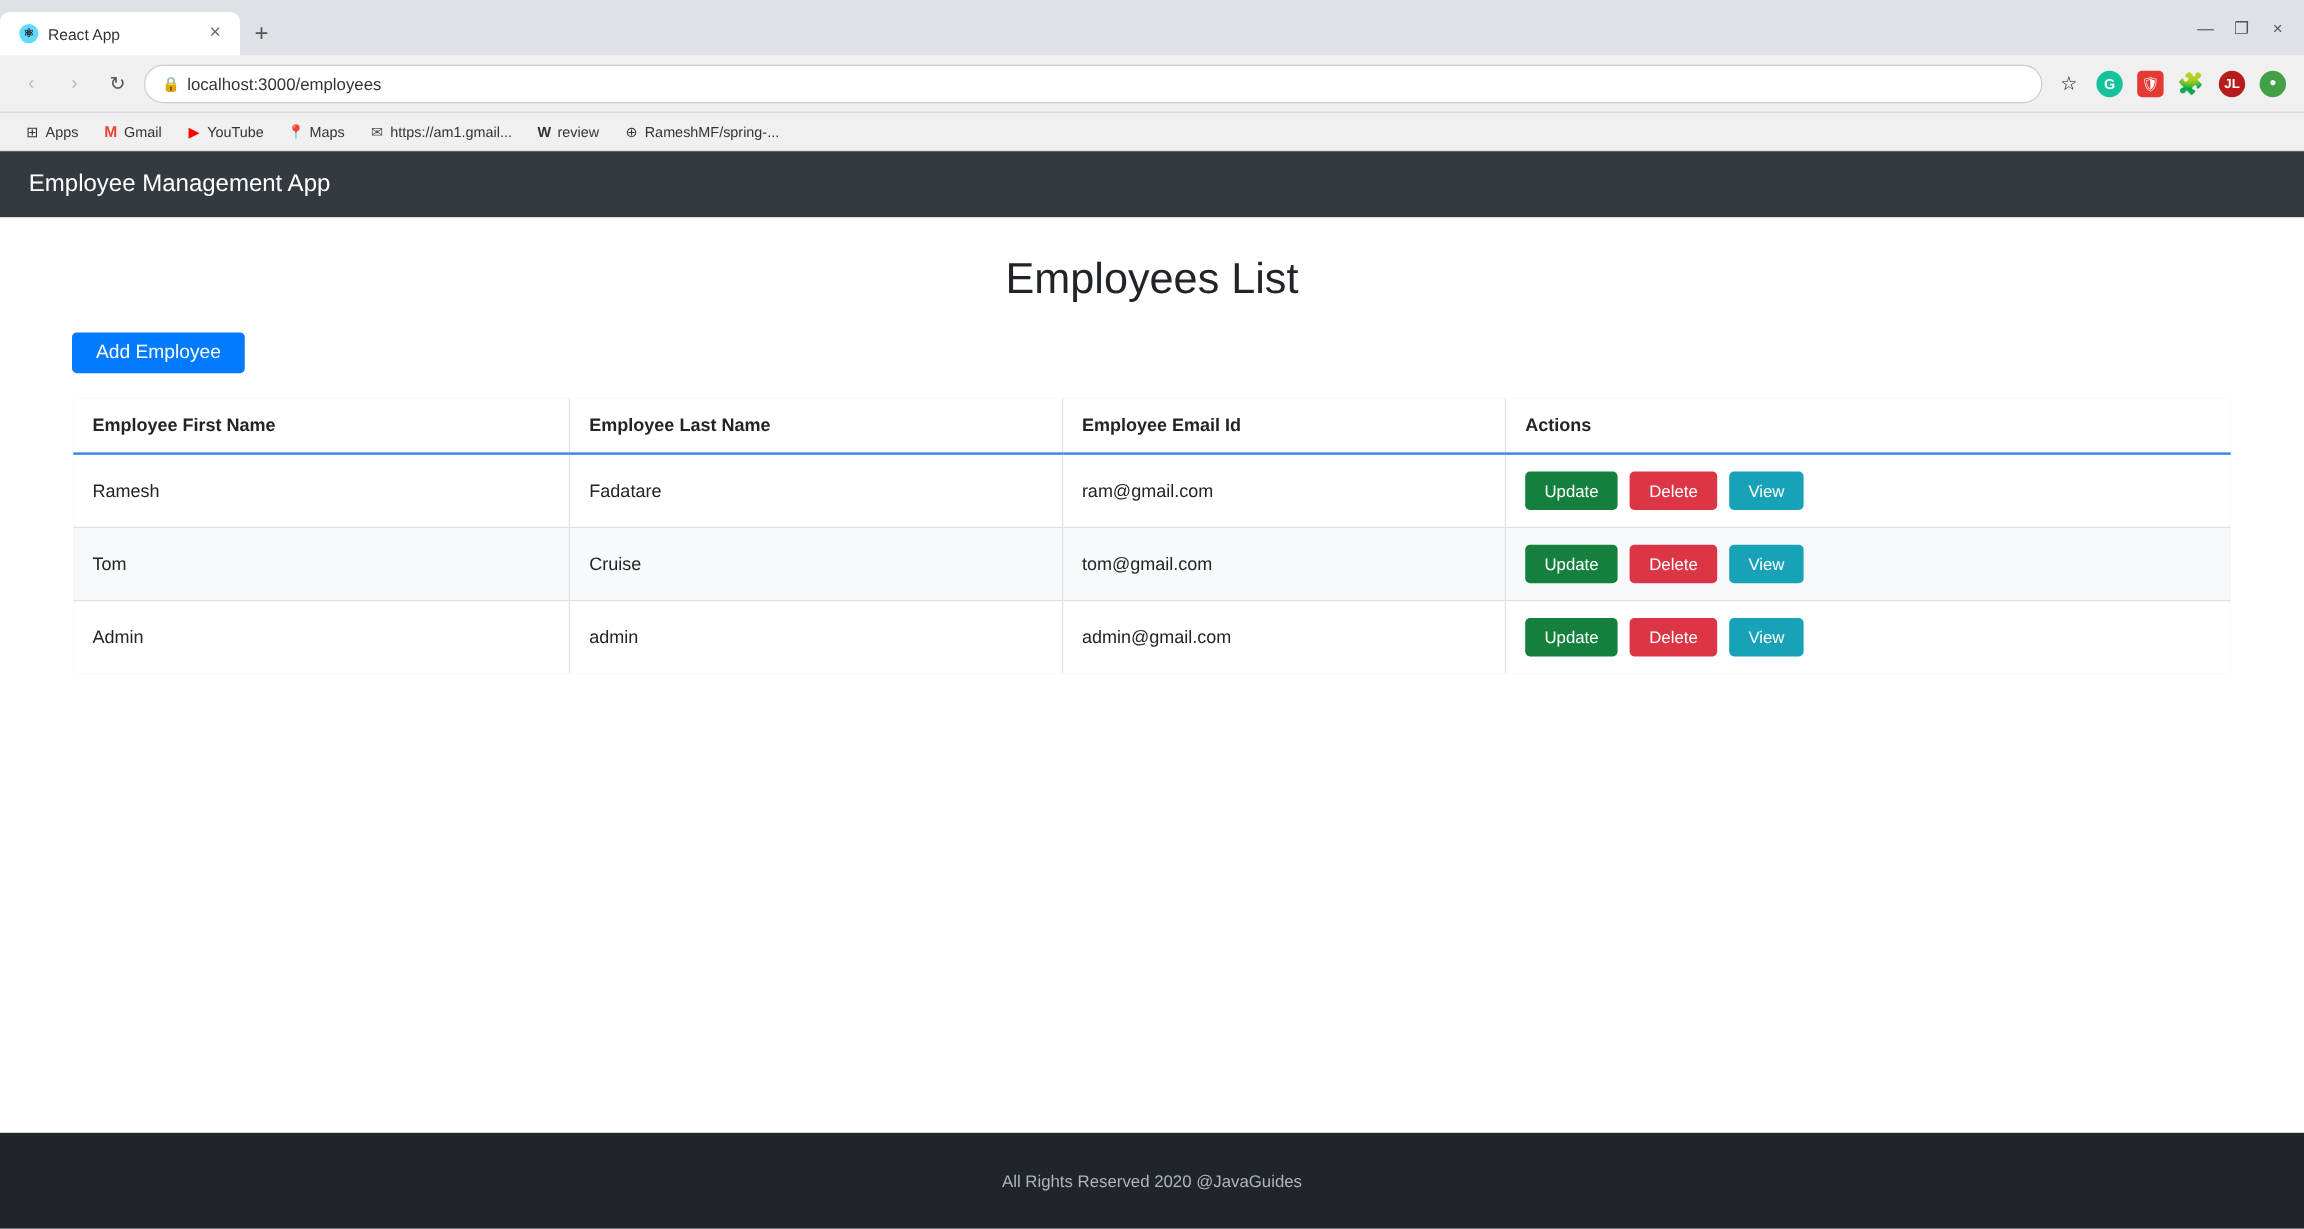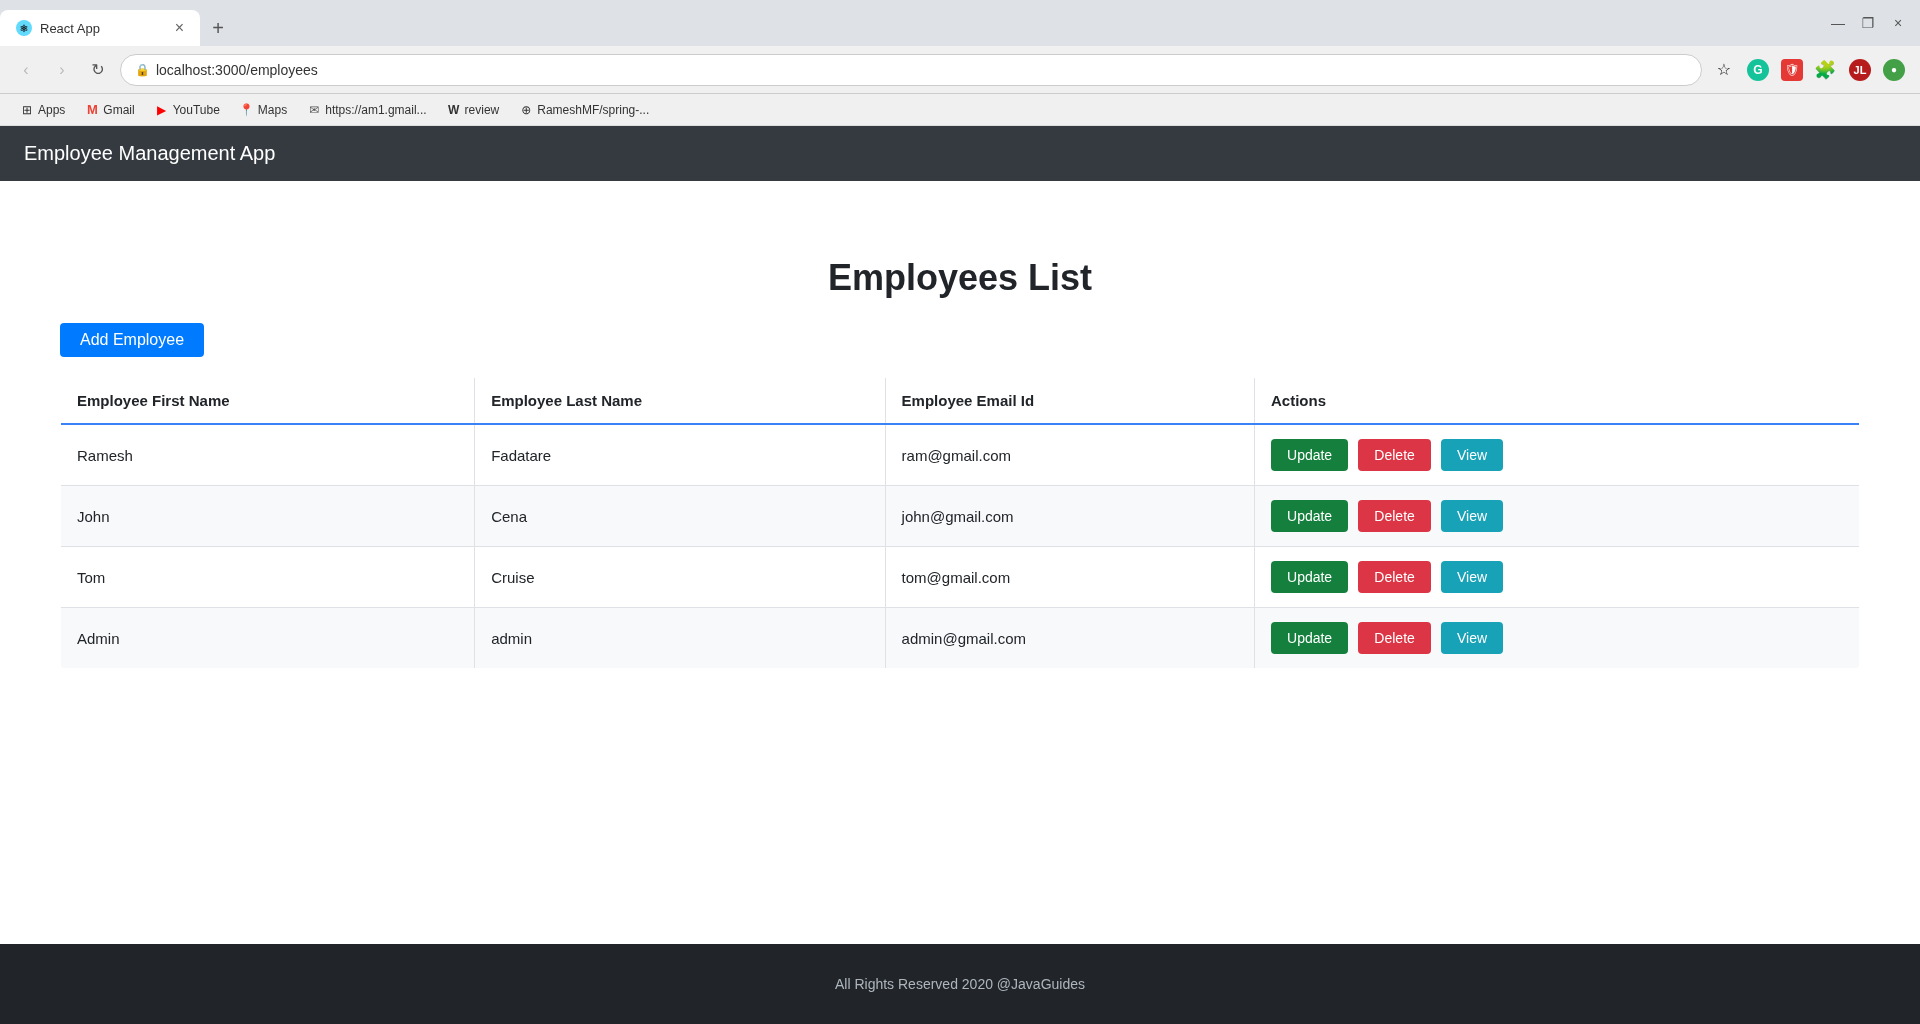--- a/index.html
+++ b/index.html
@@ -179,24 +179,23 @@
 
     
     .main-content {
       flex: 1;
       padding: 30px 60px;
     }
 
     .page-title {
       text-align: center;
       font-size: 36px;
-      font-weight: 700;
+      font-weight: 400;
       color: #212529;
       margin-bottom: 24px;
-      margin-top: 46px;
     }
 
     .add-btn {
       background: #007bff;
       color: #fff;
       border: none;
       padding: 8px 20px;
       border-radius: 4px;
       font-size: 16px;
       cursor: pointer;
@@ -369,30 +368,20 @@
             <th>Employee Email Id</th>
             <th>Actions</th>
           </tr>
         </thead>
         <tbody id="employee-tbody">
 
         <tr>
       <td>Ramesh</td>
       <td>Fadatare</td>
       <td>ram@gmail.com</td>
-      <td>
-        <button class="action-btn btn-update">Update</button>
-        <button class="action-btn btn-delete">Delete</button>
-        <button class="action-btn btn-view">View</button>
-      </td>
-    </tr>
-            <tr>
-      <td>John</td>
-      <td>Cena</td>
-      <td>john@gmail.com</td>
       <td>
         <button class="action-btn btn-update">Update</button>
         <button class="action-btn btn-delete">Delete</button>
         <button class="action-btn btn-view">View</button>
       </td>
     </tr>
             <tr>
       <td>Tom</td>
       <td>Cruise</td>
       <td>tom@gmail.com</td>

